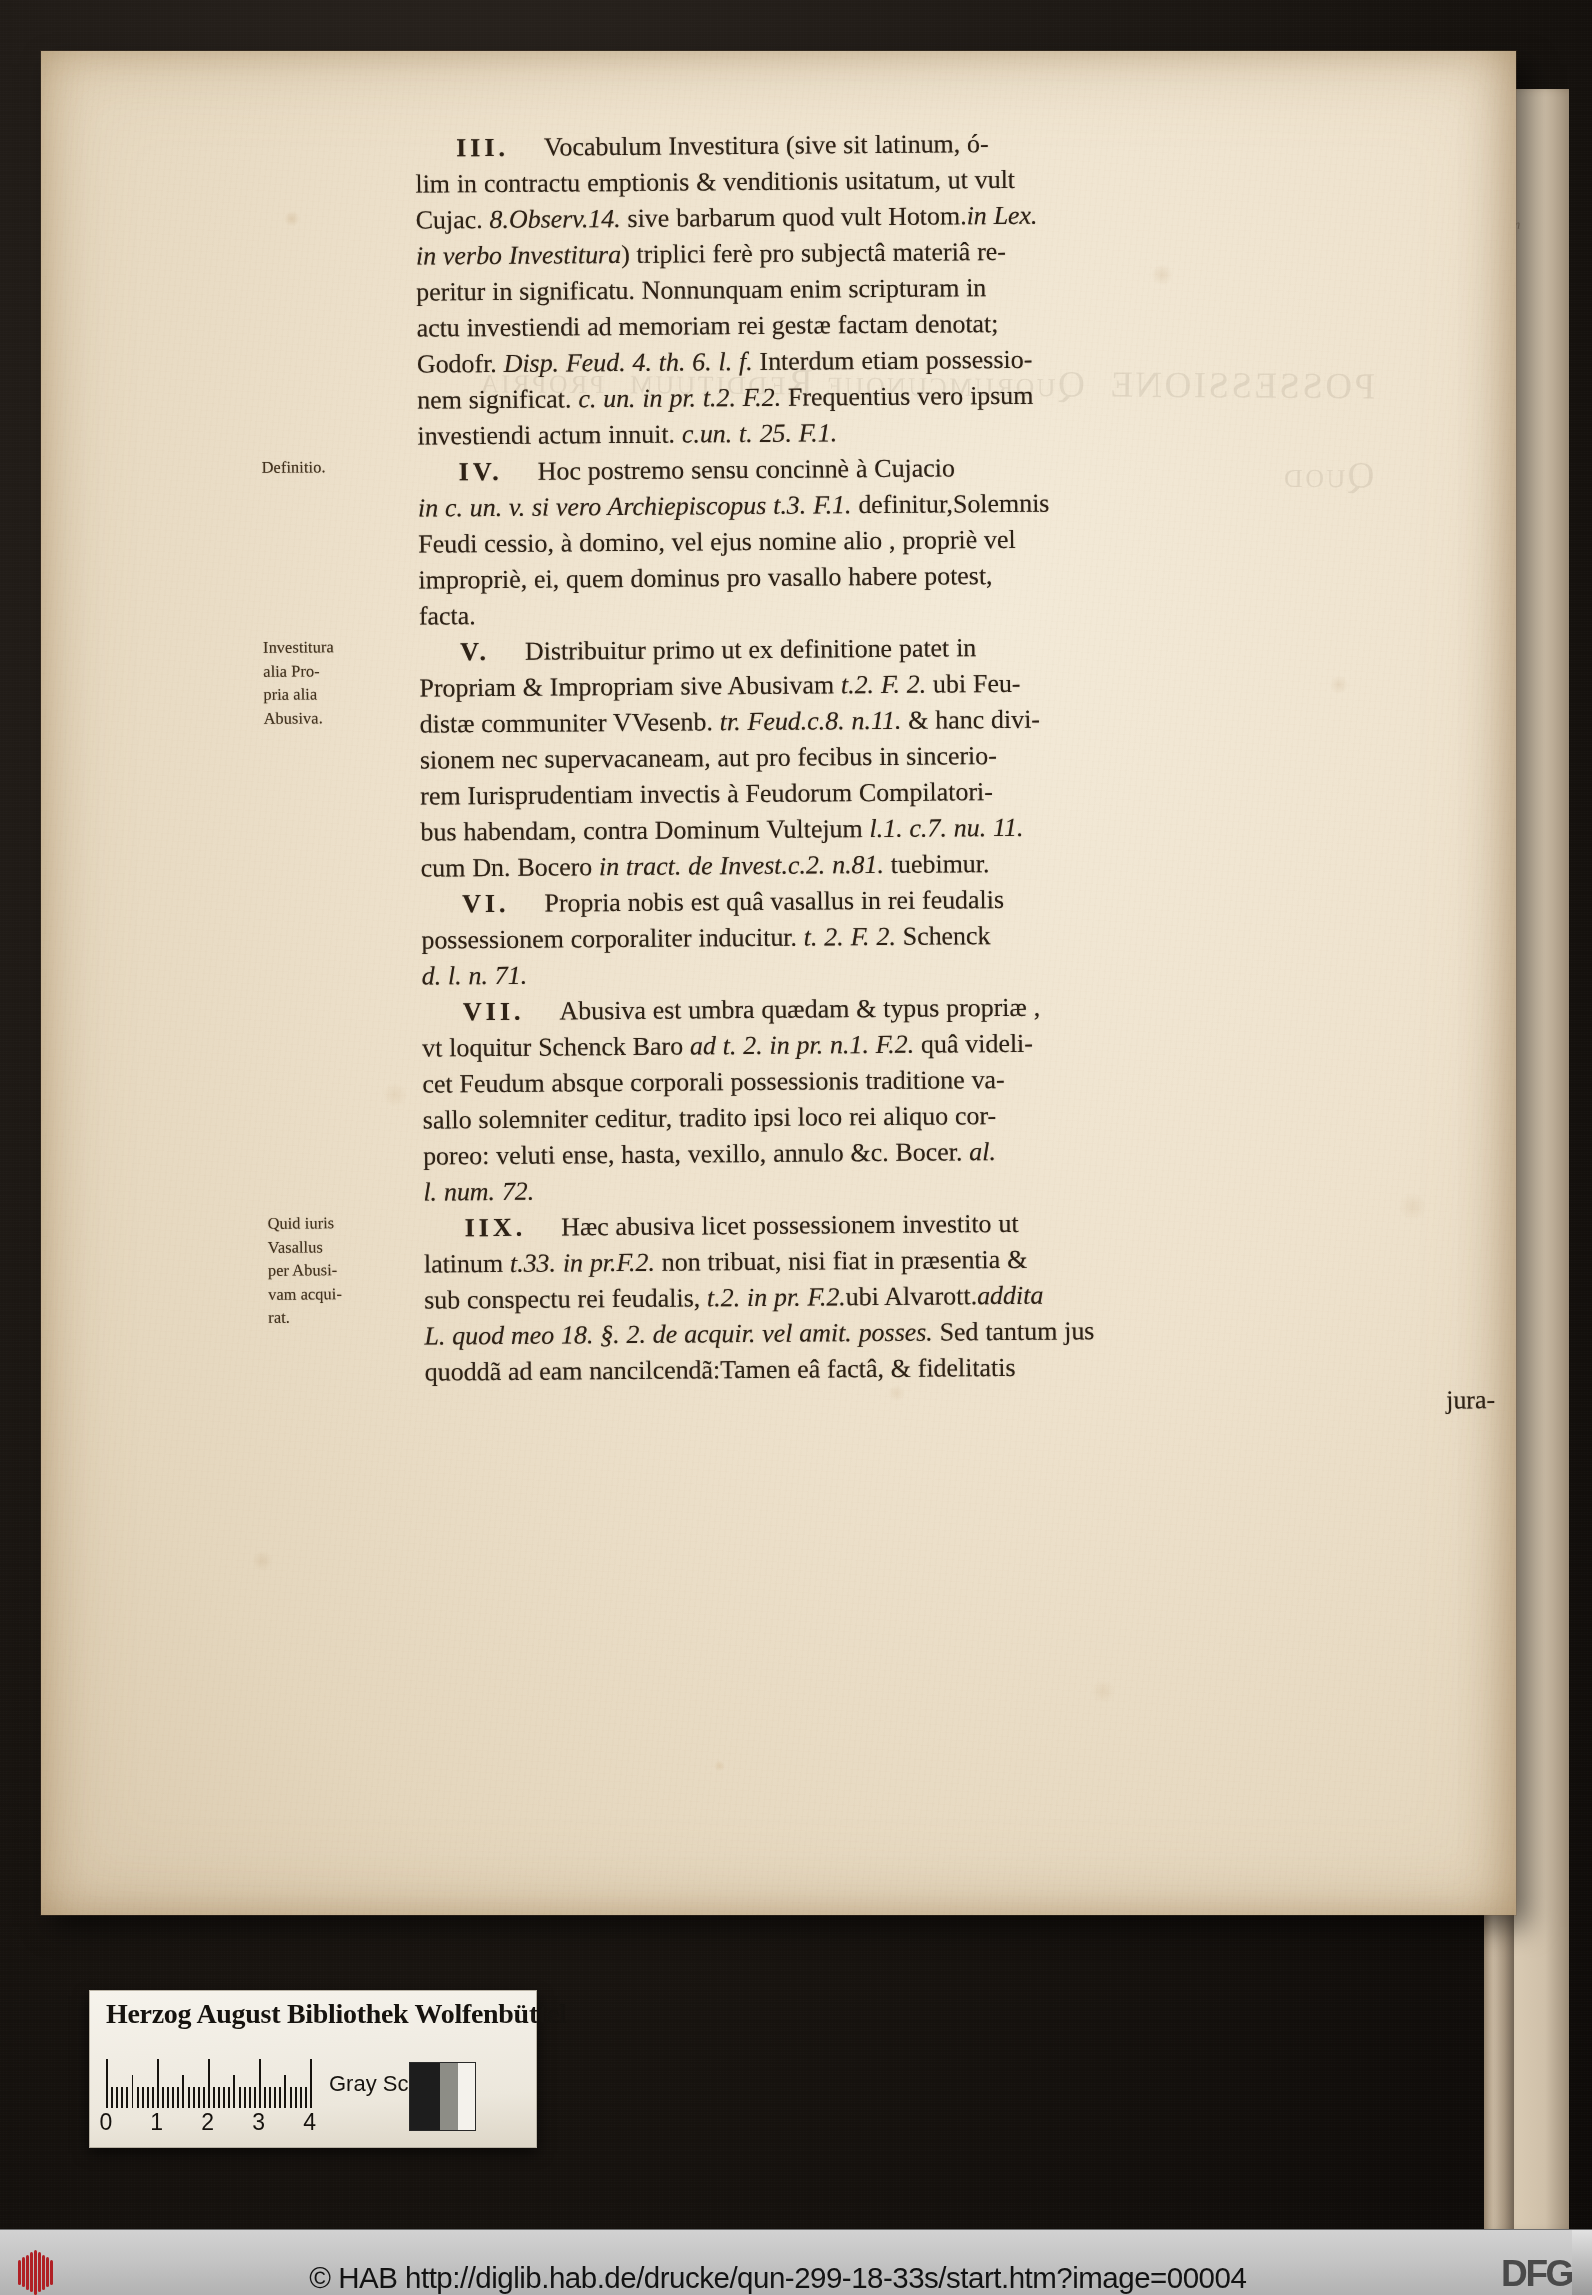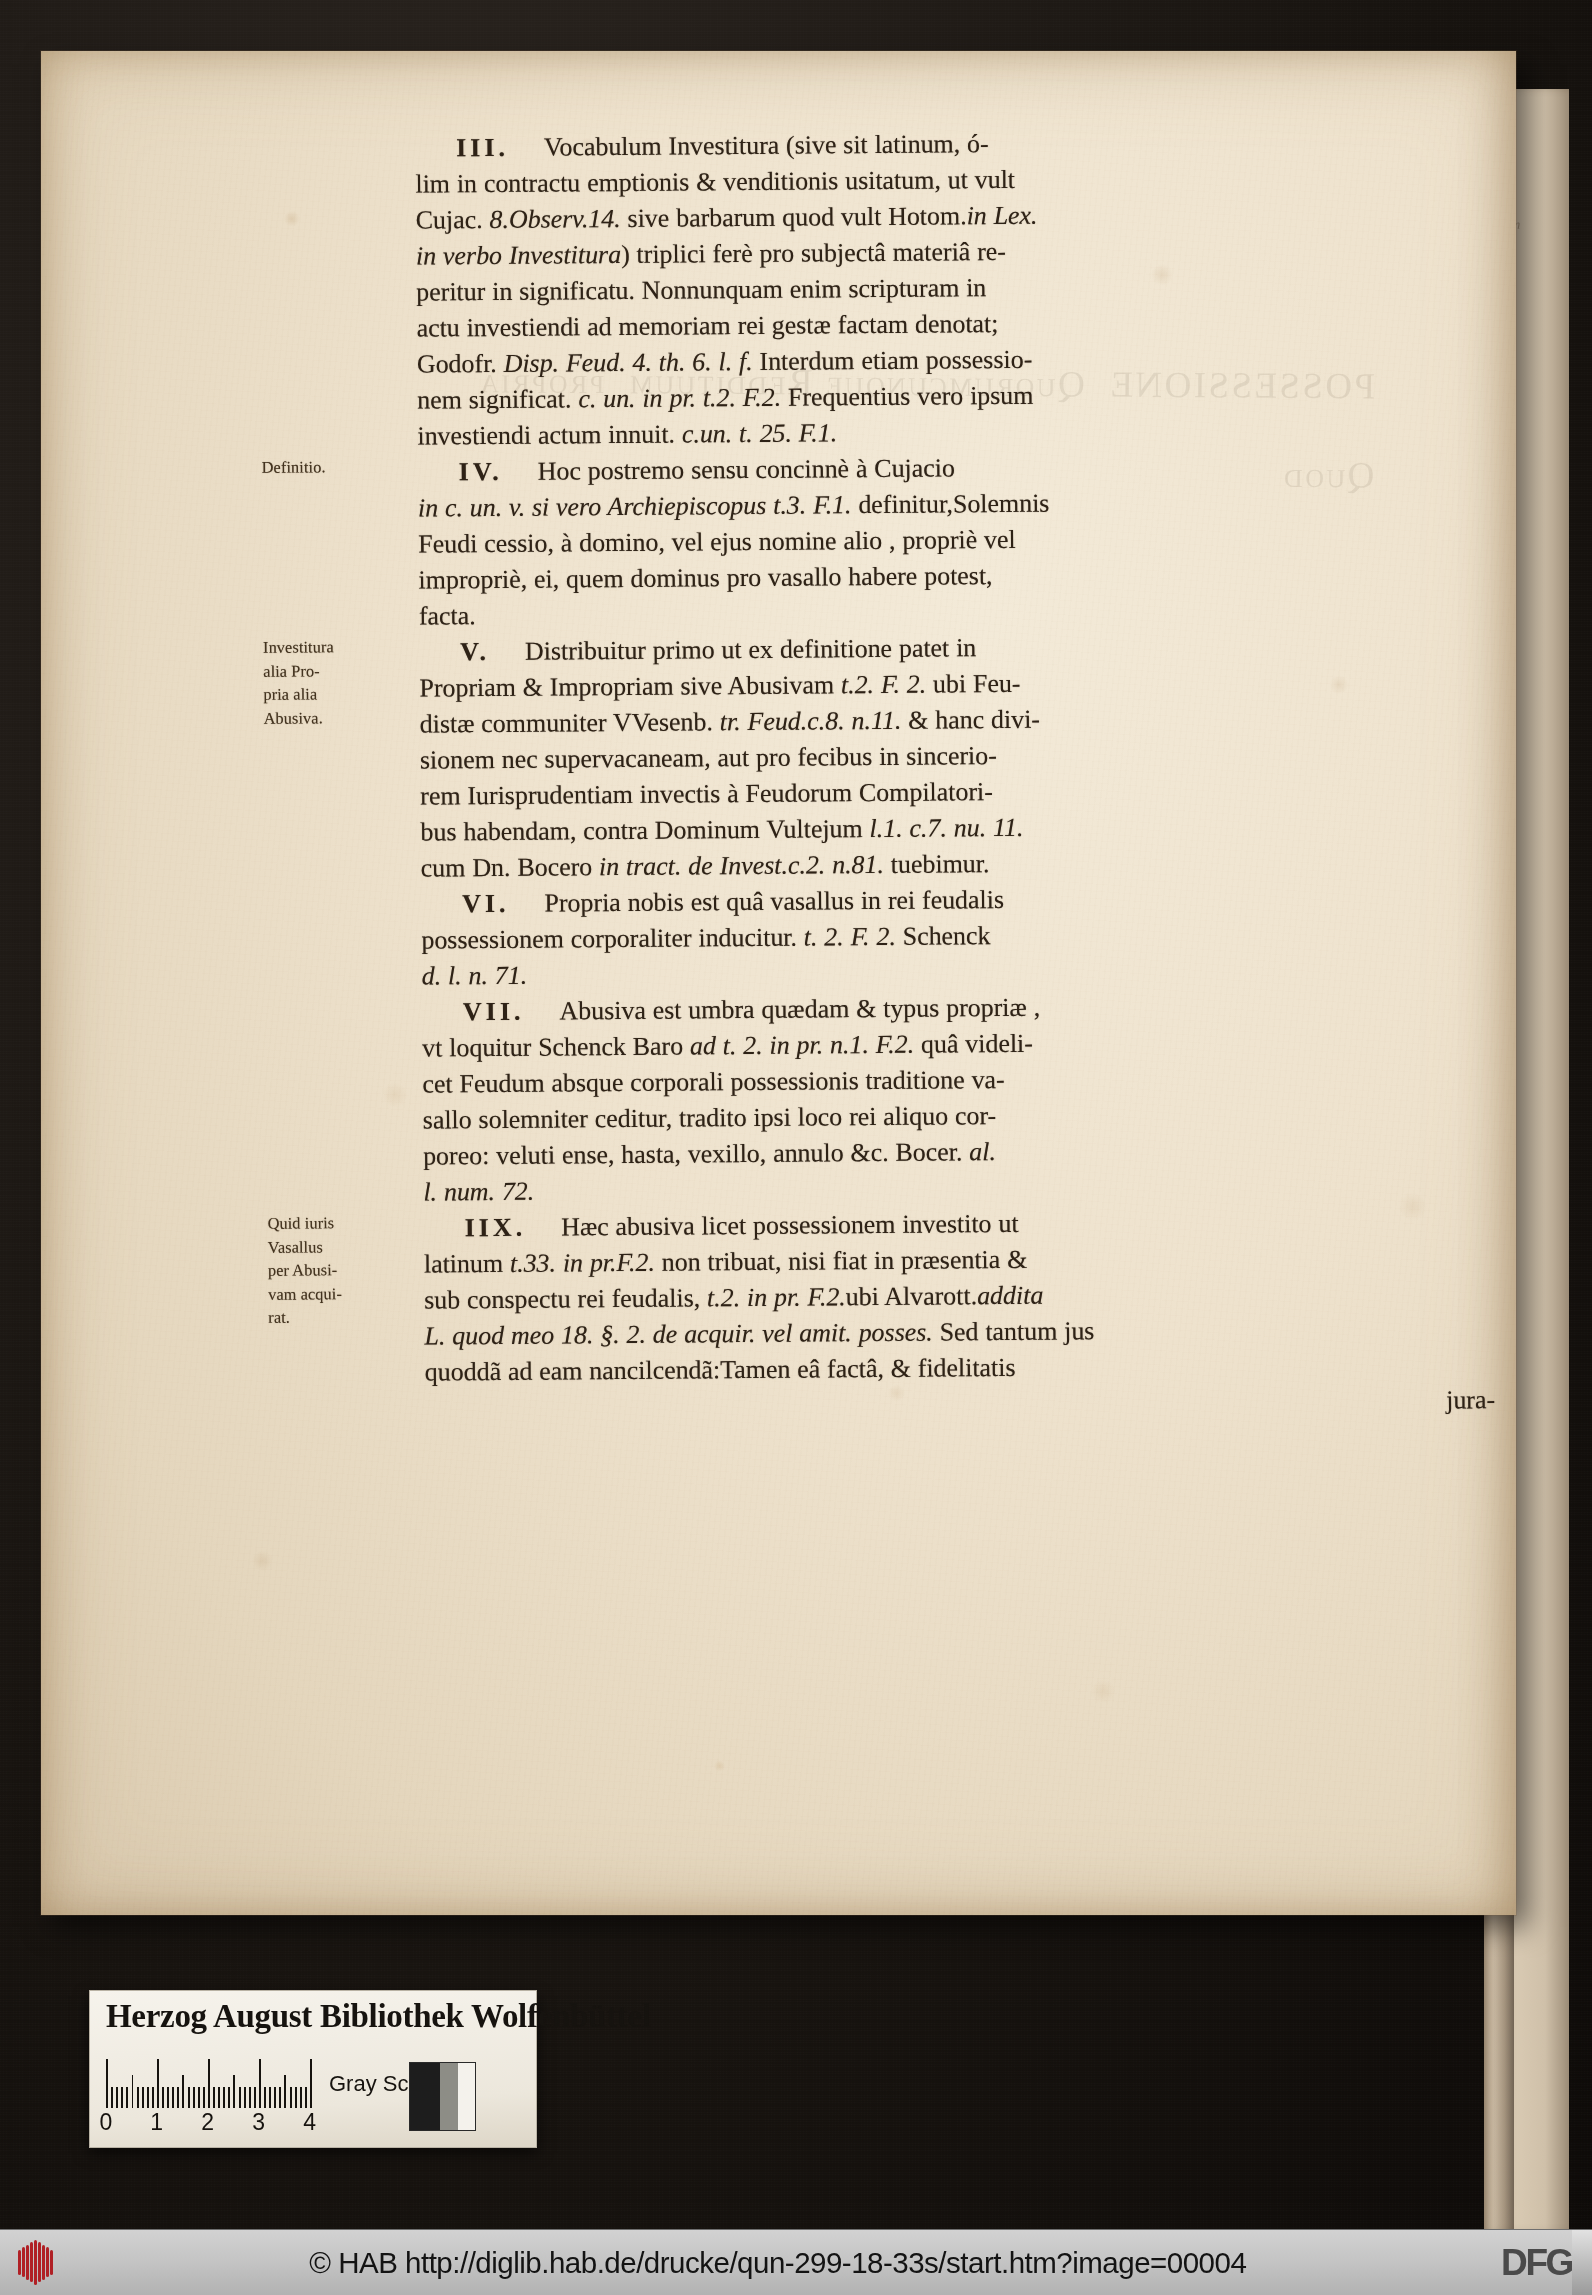--- a/index.html
+++ b/index.html
@@ -115,21 +115,21 @@
   
   #habcard{
     position:absolute;left:89px;top:1990px;width:446px;height:156px;
     background:linear-gradient(176deg,#f6f3ec 0%,#ece7dc 70%,#ddd6c7 100%);
     border:0.8px solid #b9b2a4;
     box-shadow:0 5.6px 14.3px rgba(0,0,0,.62);
   }
   #hab-title{
     position:absolute;left:16px;top:7.2px;width:417px;
     font-family:"Liberation Serif","DejaVu Serif",serif;
-    font-weight:700;font-size:33px;letter-spacing:-0.3px;color:#16130f;
+    font-weight:700;font-size:28px;letter-spacing:-0.3px;color:#16130f;
     white-space:nowrap;
   }
   #ruler{position:absolute;left:16px;top:68px;width:225px;height:49px;}
   #ruler .tick{position:absolute;bottom:0;width:1.6px;background:#16130f;}
   #ruler-numbers{
     position:absolute;left:9.6px;top:118px;width:239px;height:30px;
     font-family:"Liberation Sans","DejaVu Sans",sans-serif;
   }
   #ruler-numbers span{
     position:absolute;font-size:23px;color:#16130f;font-weight:400;
@@ -144,21 +144,21 @@
     position:absolute;left:319px;top:71px;width:65px;height:67px;
     border:0.8px solid #2a2a2a;display:flex;
   }
   #gray-patches i{display:block;height:100%;}
 
   
   #footer{
     position:absolute;left:0;bottom:0;width:1593px;height:65px;
     background:linear-gradient(180deg,#d2d2d2 0%,#c4c4c4 48%,#b2b2b2 100%);
     border-top:1.6px solid #6f6f6f;
-    display:flex;align-items:center;
+    display:flex;align-items:flex-end;
   }
   #hab-logo{
     width:37px;height:45px;margin-left:17.5px;flex:0 0 auto;position:relative;
   }
   #hab-logo i{
     position:absolute;top:0;width:3.2px;background:#b02025;border-radius:1.6px;
   }
   #footer-text{
     flex:1 1 auto;text-align:center;
     font-family:"Liberation Sans","DejaVu Sans",sans-serif;

